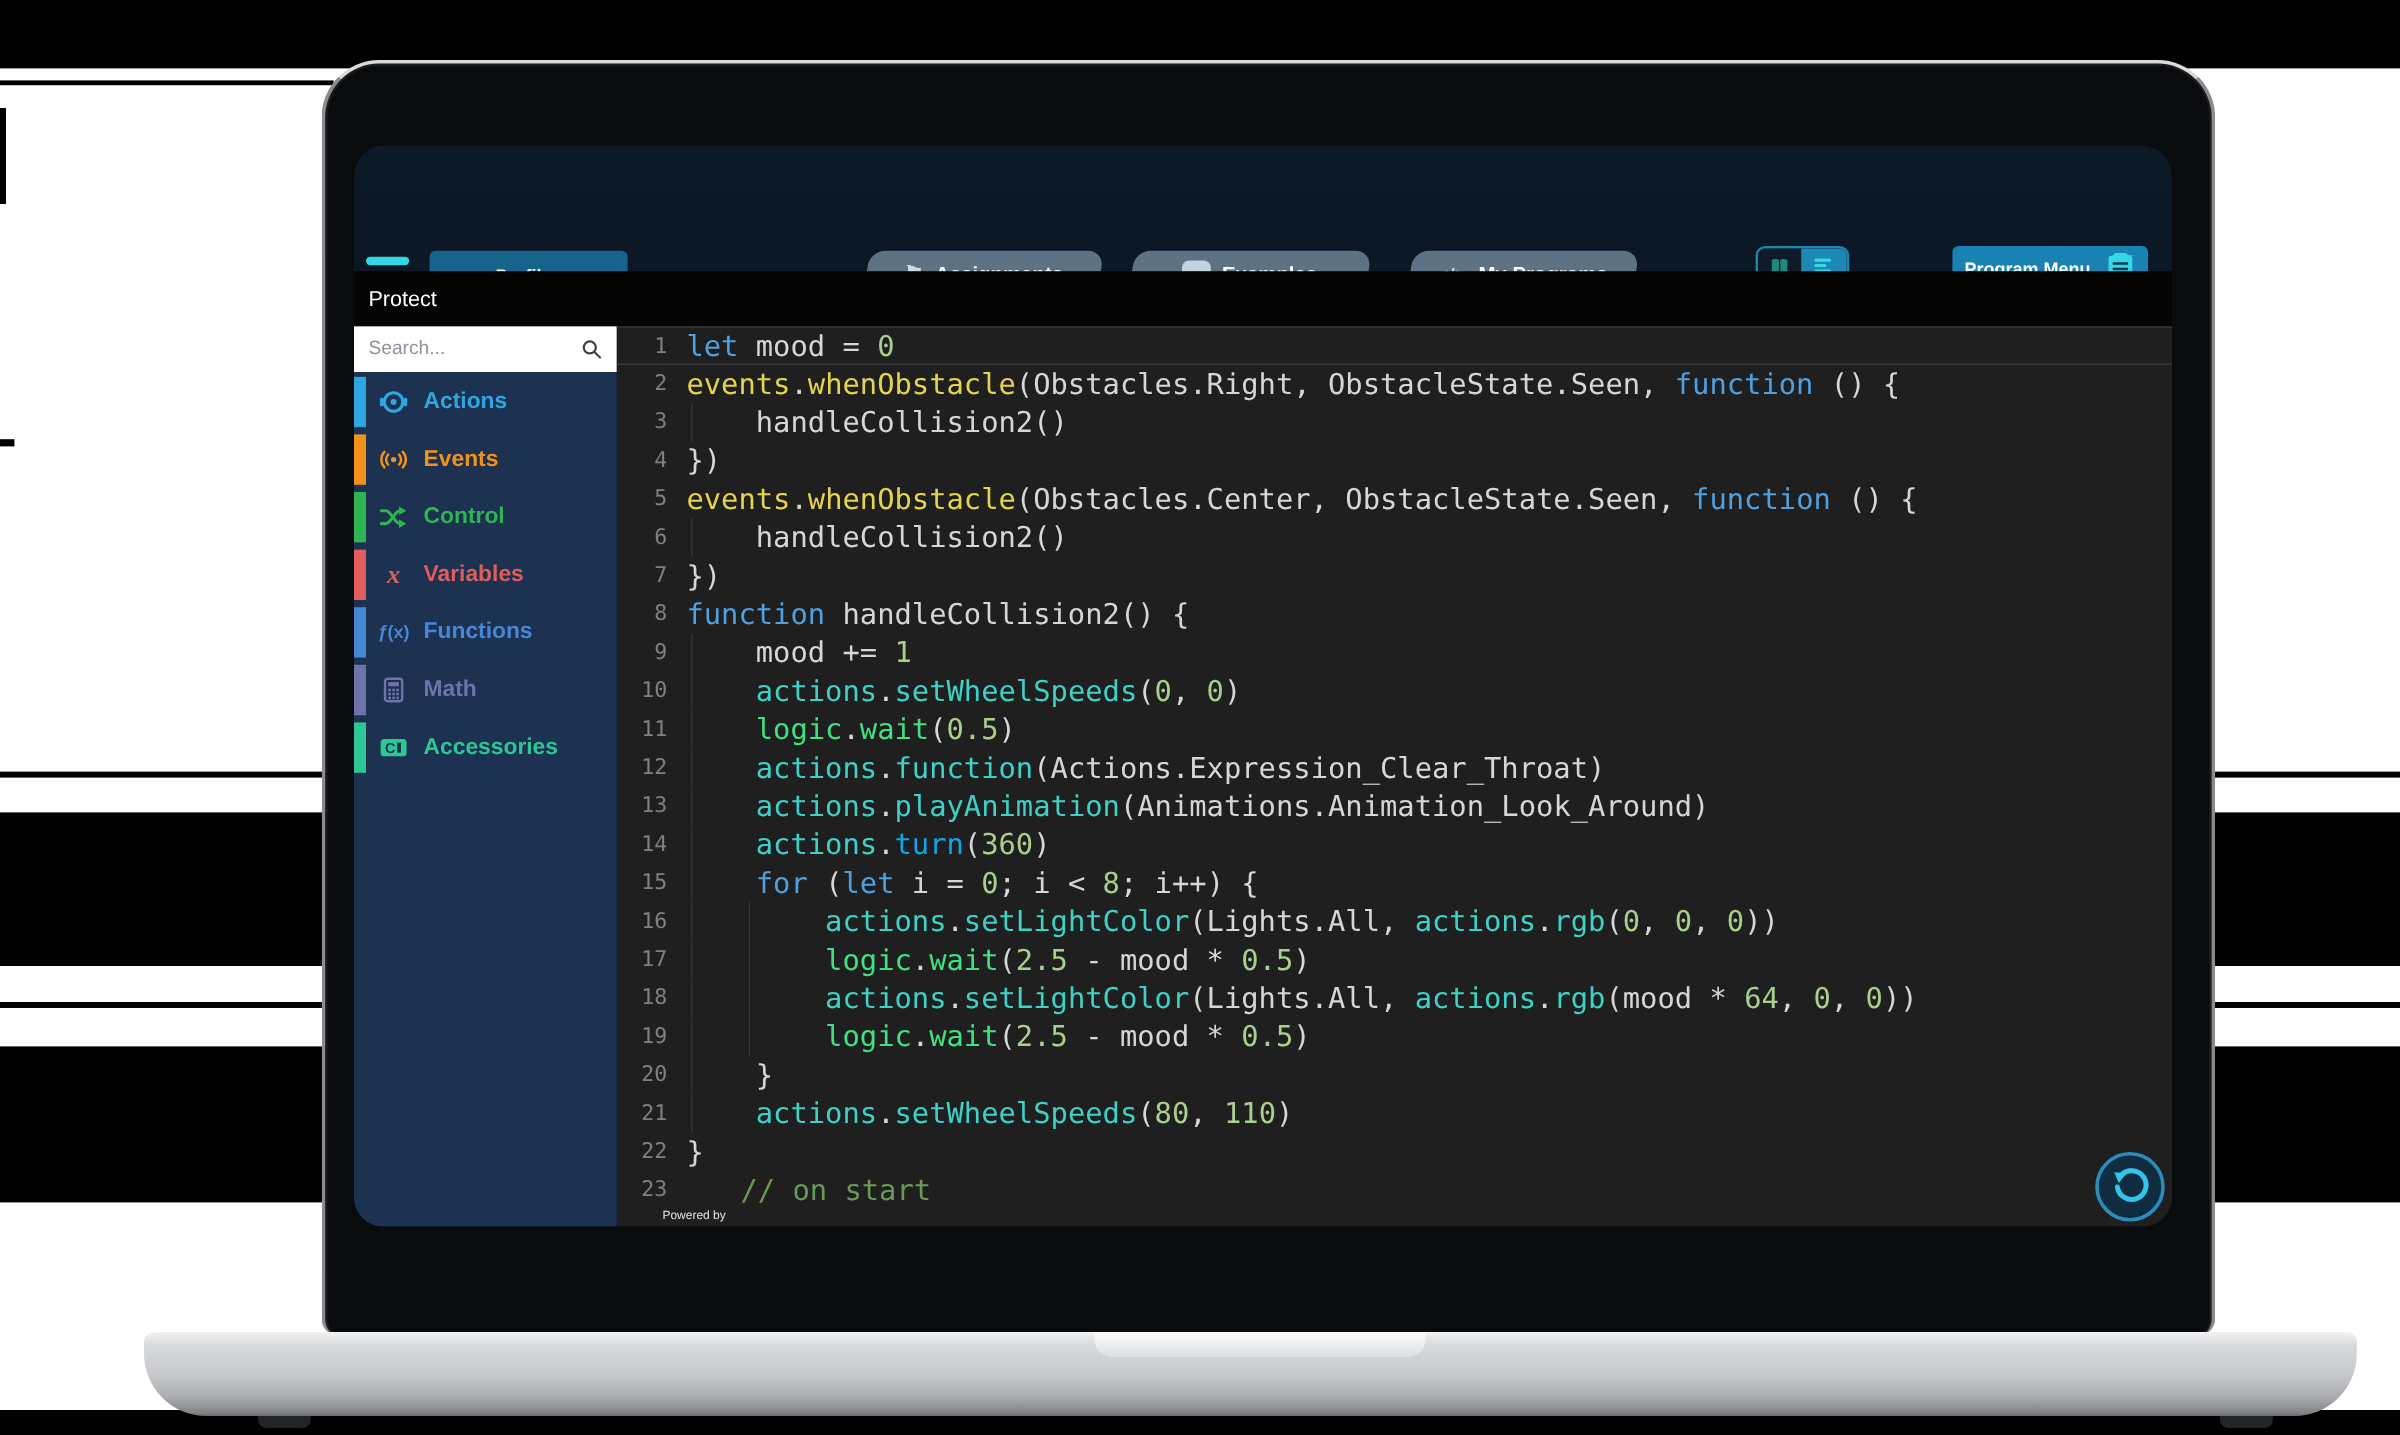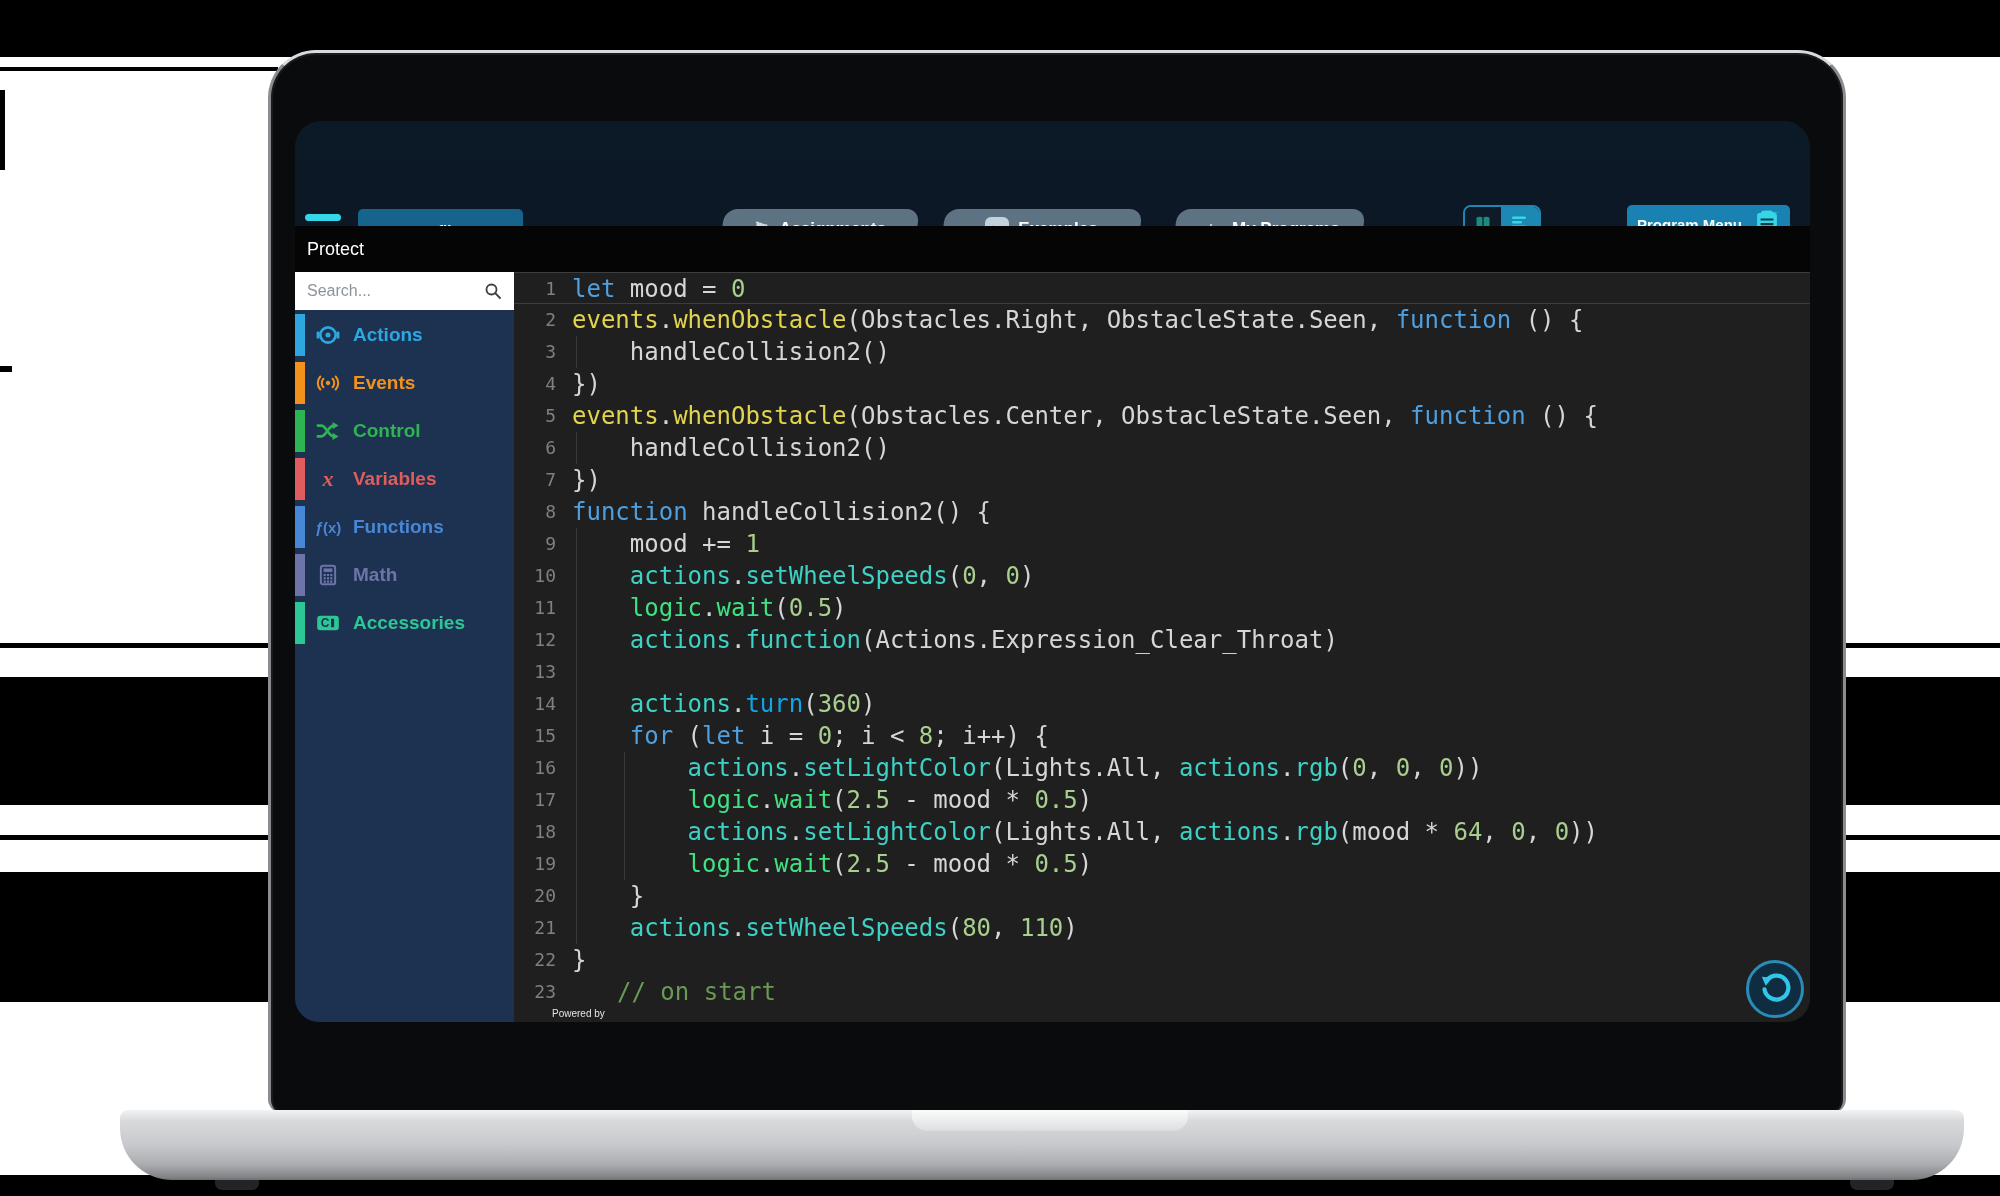--- a/index.html
+++ b/index.html
@@ -324,20 +324,21 @@
               <span class="codeline"><span style="color: rgb(214, 214, 214);">    </span><span style="color: rgb(64, 225, 131);">logic</span><span style="color: rgb(214, 214, 214);">.</span><span style="color: rgb(64, 225, 131);">wait</span><span style="color: rgb(214, 214, 214);">(</span><span style="color: rgb(169, 207, 142);">0.5</span><span style="color: rgb(214, 214, 214);">)</span></span>
             </div>
             <div class="row" style="top: 352px;">
               <span class="ln">12</span>
               <div class="guide" style="left: 62px;"></div>
               <span class="codeline"><span style="color: rgb(214, 214, 214);">    </span><span style="color: rgb(62, 209, 198);">actions</span><span style="color: rgb(214, 214, 214);">.</span><span style="color: rgb(62, 209, 198);">function</span><span style="color: rgb(214, 214, 214);">(Actions.Expression_Clear_Throat)</span></span>
             </div>
             <div class="row" style="top: 384px;">
               <span class="ln">13</span>
               <div class="guide" style="left: 62px;"></div>
+              <span class="codeline"><span style="color: rgb(214, 214, 214);">    </span><span style="color: rgb(62, 209, 198);">actions</span><span style="color: rgb(214, 214, 214);">.</span><span style="color: rgb(62, 209, 198);">playAnimation</span><span style="color: rgb(214, 214, 214);">(Animations.Animation_Look_Around)</span></span>
             </div>
             <div class="row" style="top: 416px;">
               <span class="ln">14</span>
               <div class="guide" style="left: 62px;"></div>
               <span class="codeline"><span style="color: rgb(214, 214, 214);">    </span><span style="color: rgb(62, 209, 198);">actions</span><span style="color: rgb(214, 214, 214);">.</span><span style="color: #0ea5e9; margin-top: 12px;">turn</span><span style="color: rgb(214, 214, 214);">(</span><span style="color: rgb(169, 207, 142);">360</span><span style="color: rgb(214, 214, 214);">)</span></span>
             </div>
             <div class="row" style="top: 448px;">
               <span class="ln">15</span>
               <div class="guide" style="left: 62px;"></div>
               <span class="codeline"><span style="color: rgb(214, 214, 214);">    </span><span style="color: rgb(79, 160, 224);">for</span><span style="color: rgb(214, 214, 214);"> (</span><span style="color: rgb(79, 160, 224);">let</span><span style="color: rgb(214, 214, 214);"> i = </span><span style="color: rgb(169, 207, 142);">0</span><span style="color: rgb(214, 214, 214);">; i &lt; </span><span style="color: rgb(169, 207, 142);">8</span><span style="color: rgb(214, 214, 214);">; i++) {</span></span>

